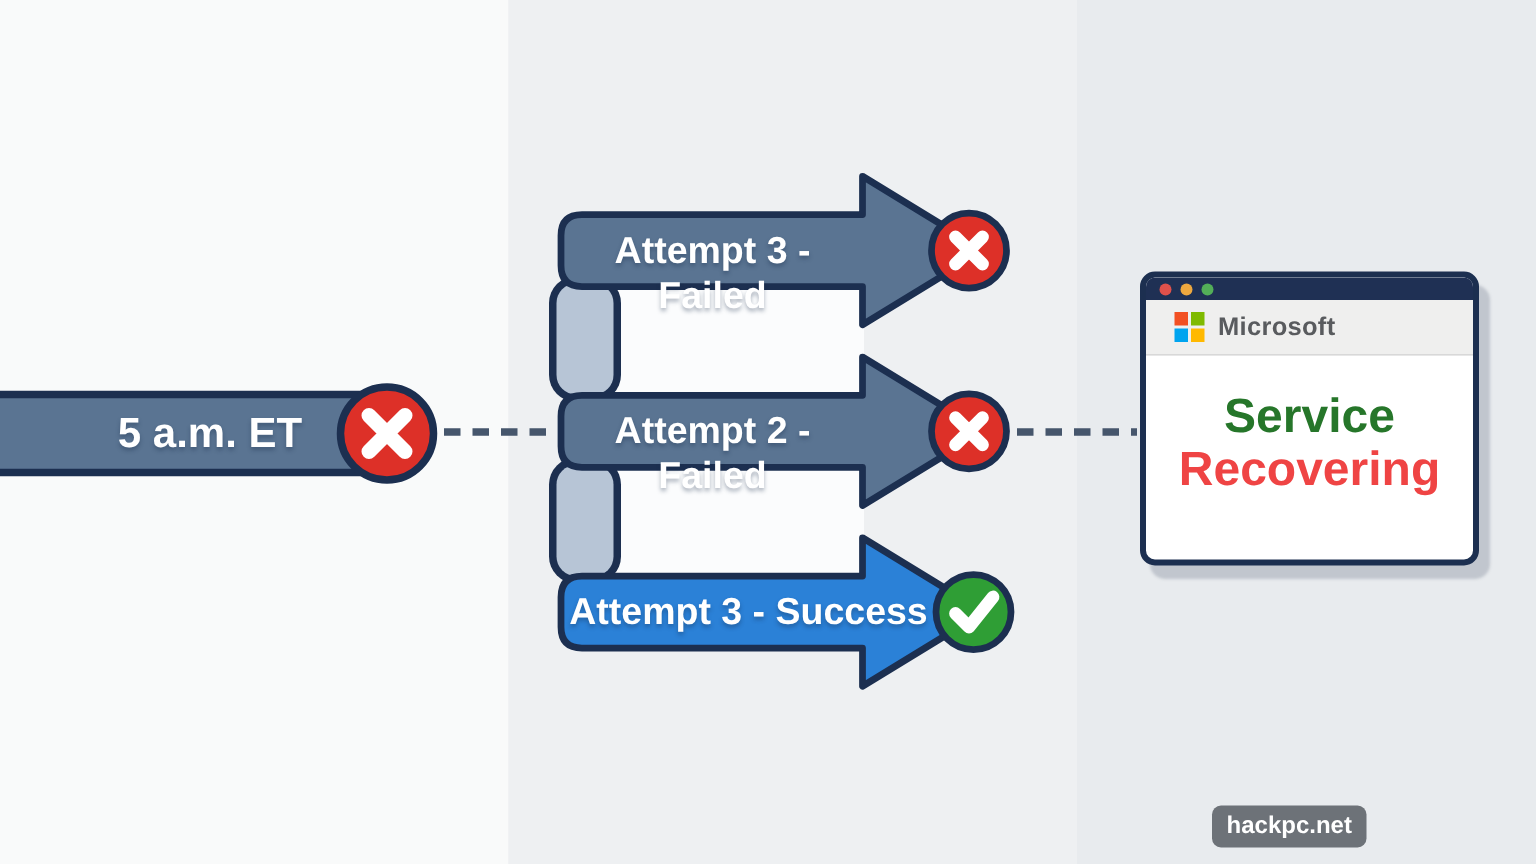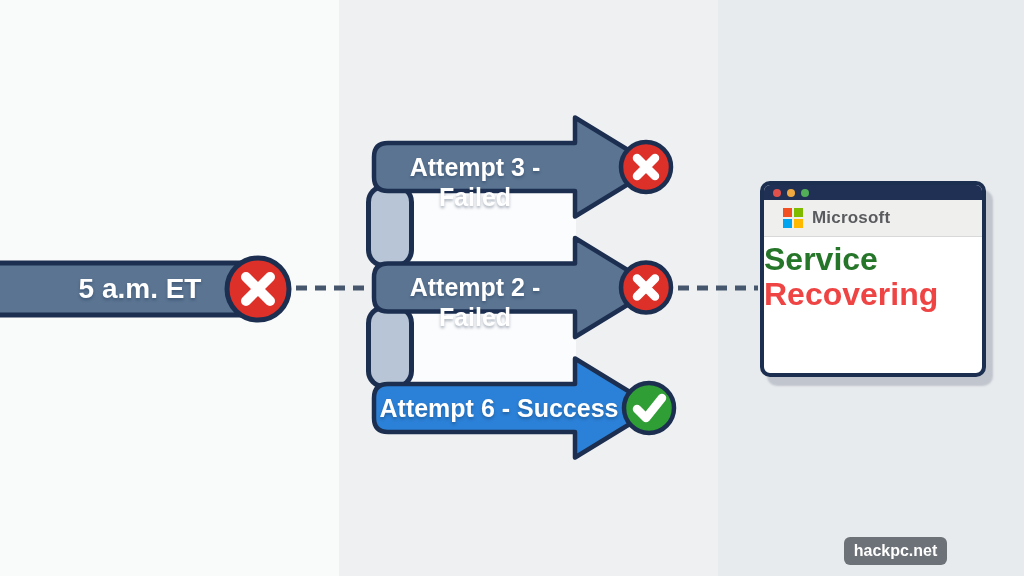--- a/index.html
+++ b/index.html
@@ -27,28 +27,28 @@
     box-shadow:7px 9px 2px rgba(120,130,145,.35);
     overflow:hidden;box-sizing:border-box;
   }
   .titlebar{height:15px;display:flex;align-items:center;padding-left:9px;gap:6px;}
   .dot{width:8px;height:8px;border-radius:50%;}
   .brandbar{height:36px;background:#efefee;border-bottom:1px solid #d8d8d8;
             display:flex;align-items:center;padding-left:19px;gap:9px;}
   .mslogo{display:grid;grid-template-columns:9px 9px;grid-template-rows:9px 9px;gap:2px;}
   .mslogo span{width:9px;height:9px;}
   .brand-text{font-size:17px;font-weight:600;color:#595b5e;letter-spacing:.2px;}
-  .win-body{text-align:left;padding-top:5px;}
+  .win-body{text-align:center;padding-top:23px;}
   .headline{font-size:32px;font-weight:bold;line-height:35px;}
   .time-label{font-size:27px;font-weight:600;margin-top:3px;}
 
   .watermark{
     position:absolute;left:808px;top:537px;width:103px;height:28px;
     border-radius:6px;color:#fff;font-size:16px;font-weight:bold;
-    display:flex;align-items:center;justify-content:center;margin-left:36px;
+    display:flex;align-items:center;justify-content:center;
   }
 </style>
 </head>
 <body>
 
 <div class="stage">
 
   <div class="band band-left" style="background: rgb(249, 250, 250);"></div>
   <div class="band band-mid" style="background: rgb(238, 240, 242);"></div>
   <div class="band band-right" style="background: rgb(232, 235, 238);"></div>
@@ -81,21 +81,21 @@
     <circle cx="646" cy="287.5" r="25" stroke="#1c2f50" stroke-width="4.5" fill="#dd3028"></circle>
     <path d="M637 278.5 L655 296.5 M655 278.5 L637 296.5" stroke="#ffffff" stroke-width="8.5" stroke-linecap="round" fill="none"></path>
 
     <circle cx="649" cy="408" r="25" stroke="#1c2f50" stroke-width="4.5" fill="#2f9e35"></circle>
     <path d="M637 409 L646 418 L662 398" stroke="#ffffff" stroke-width="8.5" stroke-linecap="round" stroke-linejoin="round" fill="none"></path>
   </svg>
 
   <div class="label banner-label">5 a.m. ET</div>
   <div class="label attempt-label pos-1">Attempt 3 - Failed</div>
   <div class="label attempt-label pos-2">Attempt 2 - Failed</div>
-  <div class="label attempt-label pos-3">Attempt 6 - Success</div>
+  <div class="label attempt-label pos-3">Attempt 3 - Success</div>
 
   <div class="window">
     <div class="titlebar" style="background: rgb(31, 48, 84);">
       <span class="dot" style="background: rgb(224, 81, 75);"></span>
       <span class="dot" style="background: rgb(238, 168, 63);"></span>
       <span class="dot" style="background: rgb(83, 174, 88);"></span>
     </div>
     <div class="brandbar">
       <span class="mslogo">
         <span style="background: rgb(242, 80, 34);"></span>

